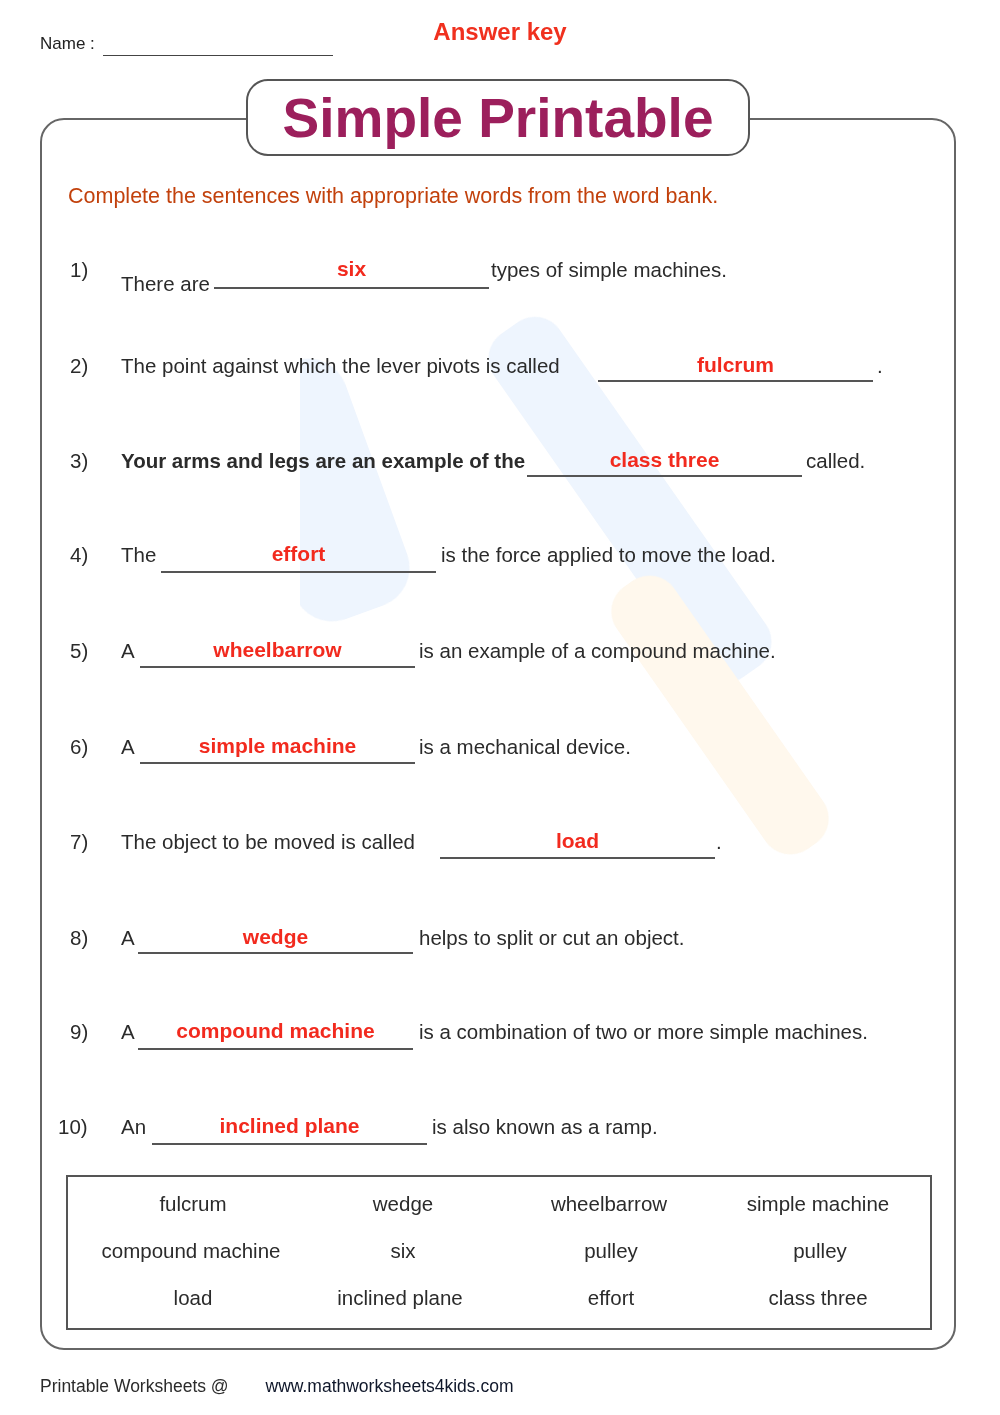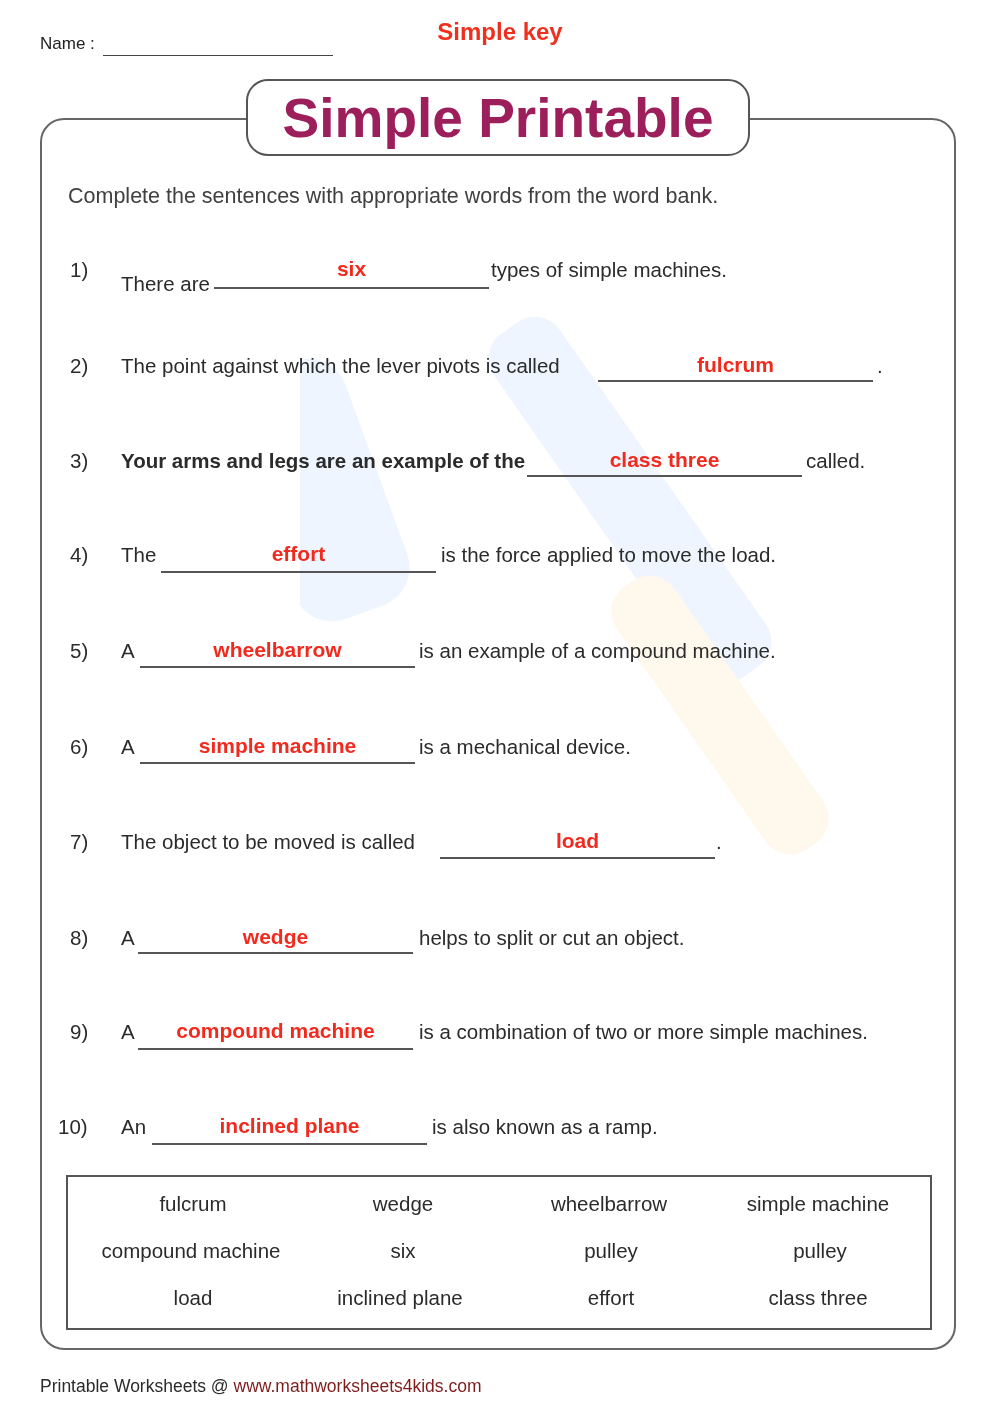--- a/index.html
+++ b/index.html
@@ -6,37 +6,37 @@
   body { width:1000px; height:1415px; position:relative; overflow:hidden;
          font-family:"Liberation Sans", sans-serif; color:#2b2b2b; }
   .abs { position:absolute; }
   .name-label { left:40px; top:34px; font-size:17px; color:#222; }
   .name-line { left:103px; top:55px; width:230px; height:0; border-top:1.5px solid #444; }
   .answer-key { left:0; width:1000px; top:18px; text-align:center; font-size:24px; font-weight:bold; color:#f0301e; }
   .frame { left:40px; top:118px; width:916px; height:1232px; border:2px solid #666; border-radius:24px; box-sizing:border-box; }
   .title-box { left:246px; top:79px; width:504px; height:77px; border:2px solid #555; border-radius:22px; background:#fff; box-sizing:border-box;
                display:flex; align-items:center; justify-content:center; }
   .title { font-size:55px; font-weight:bold; color:#9c1f5c; letter-spacing:0px; }
-  .instructions { left:68px; top:184px; font-size:21.5px; color:#404040; }
+  .instructions { left:68px; top:184px; font-size:21.5px; color:#c2410c; }
   .q { position:absolute; font-size:20.5px; color:#2b2b2b; white-space:nowrap; }
   .qnum { position:absolute; font-size:20.5px; color:#2b2b2b; }
   .blank { position:absolute; height:0; border-top:2px solid #555; }
   .ans { position:absolute; font-size:21px; font-weight:bold; color:#f22a1e; text-align:center; white-space:nowrap; }
   .bank { left:66px; top:1175px; width:866px; height:155px; border:2px solid #555; box-sizing:border-box; }
   .bank-word { position:absolute; font-size:20.5px; color:#2b2b2b; text-align:center; width:220px; white-space:nowrap; }
   .footer { left:40px; top:1376px; font-size:17.5px; color:#2b2b2b; }
-  .footer a { color:#7f1d1d; text-decoration:none; }
+  .footer a { color:#0f172a; text-decoration:none;margin-left:32px; }
   .watermark { left:300px; top:300px; width:560px; height:700px; pointer-events:none; }
 </style>
 </head>
 <body>
 
 <div class="abs name-label">Name :</div>
 <div class="abs name-line"></div>
-<div class="abs answer-key">Simple key</div>
+<div class="abs answer-key">Answer key</div>
 
 <div class="abs frame"></div>
 
 <svg class="abs watermark" viewBox="0 0 560 700">
   <g opacity="0.08">
     <rect x="-40" y="60" width="120" height="260" rx="40" fill="#2b7de9" transform="rotate(-20 20 190)"></rect>
     <rect x="120" y="160" width="420" height="80" rx="30" fill="#2b7de9" transform="rotate(55 330 200)"></rect>
     <rect x="260" y="380" width="320" height="70" rx="30" fill="#f6a21a" transform="rotate(55 420 415)"></rect>
   </g>
 </svg>

